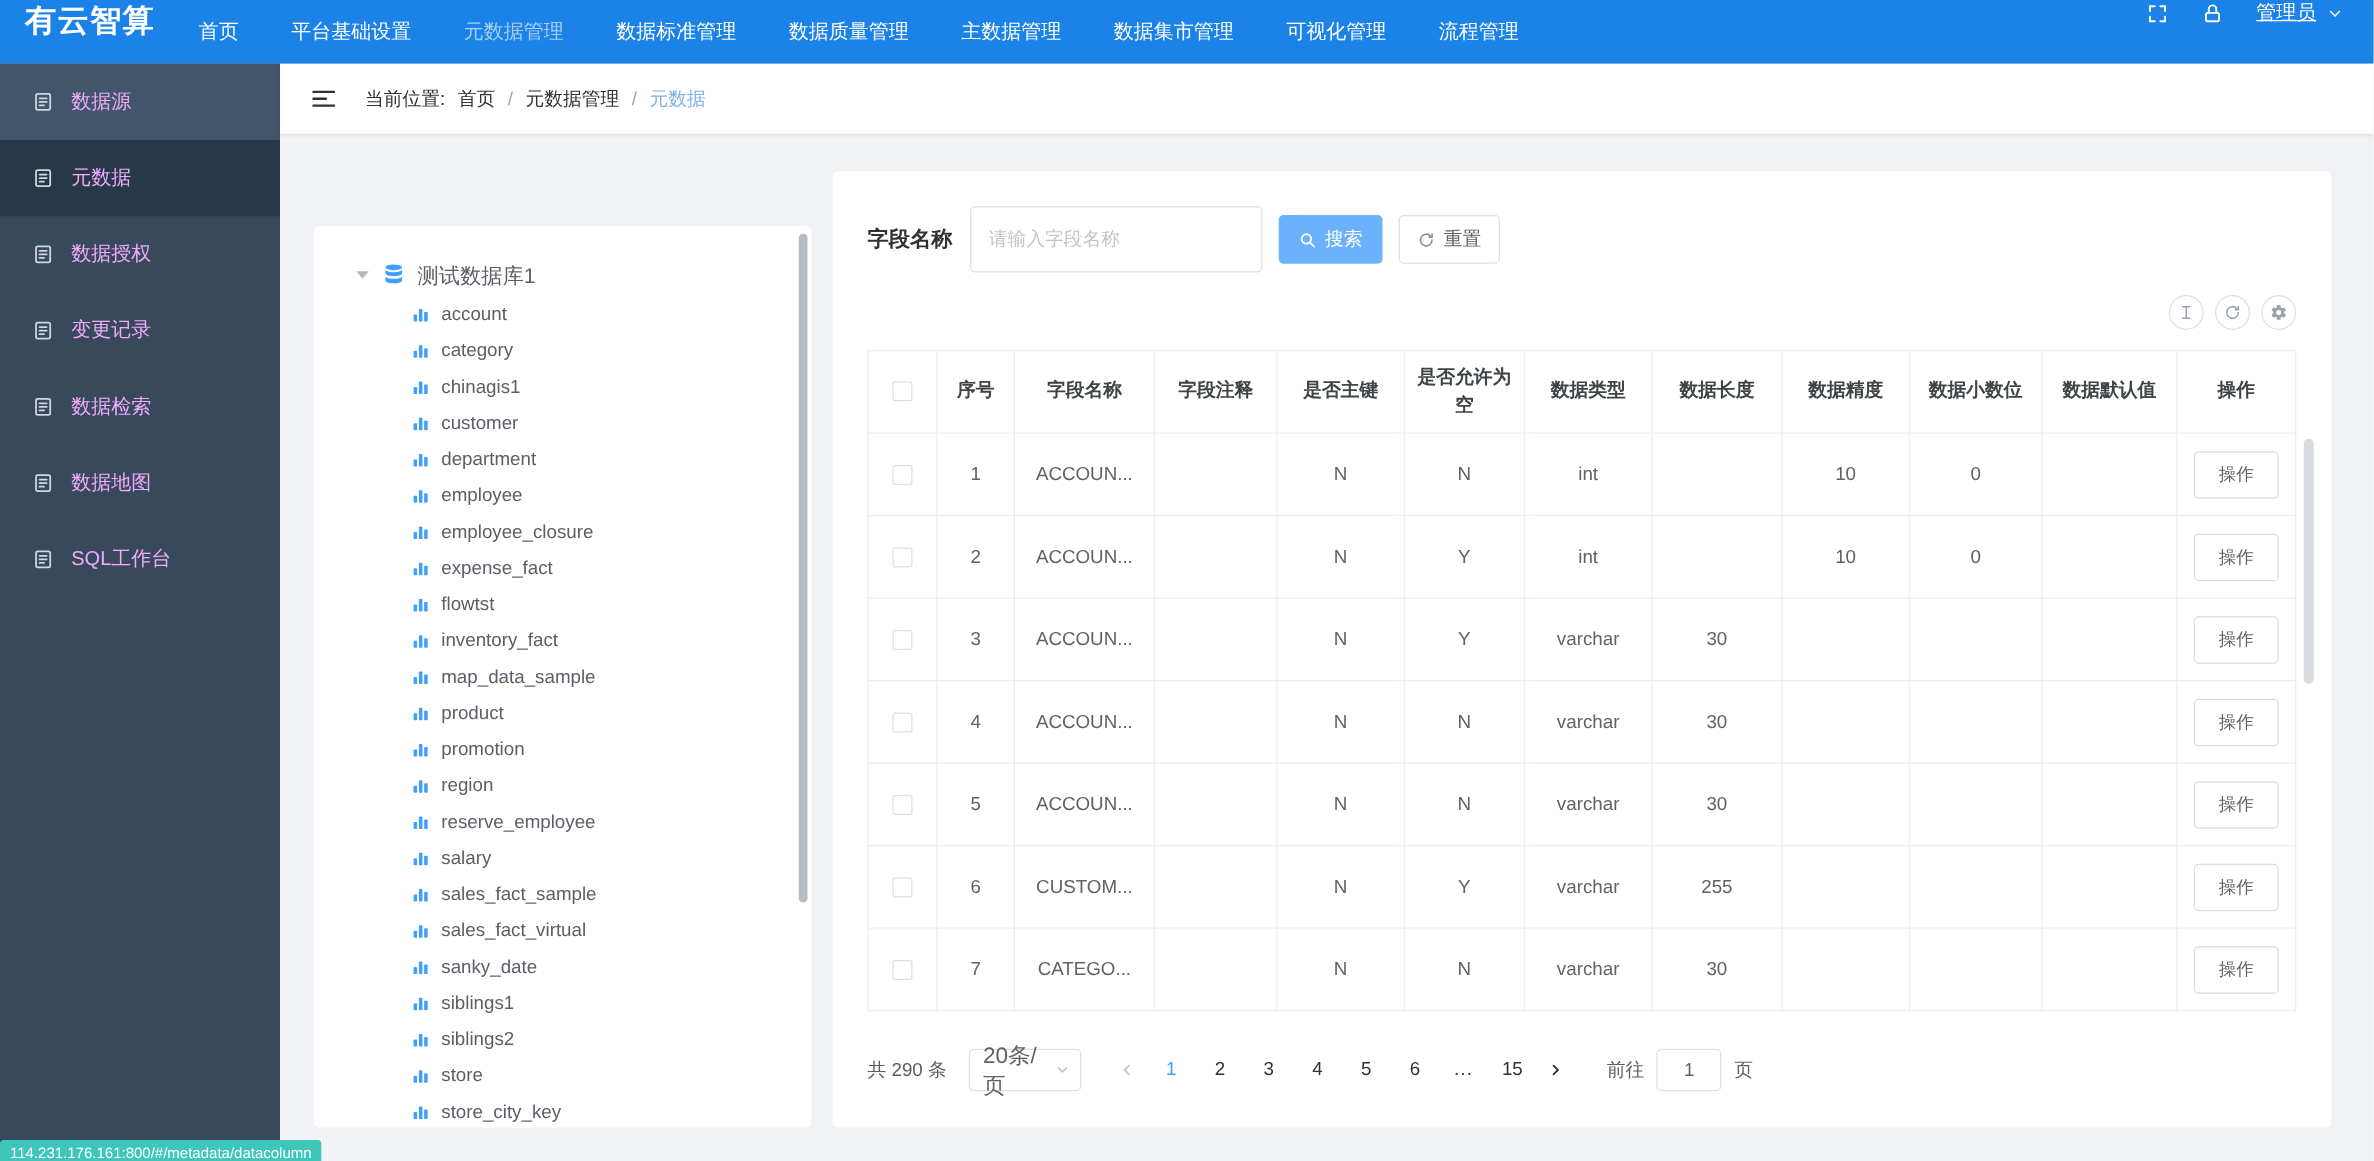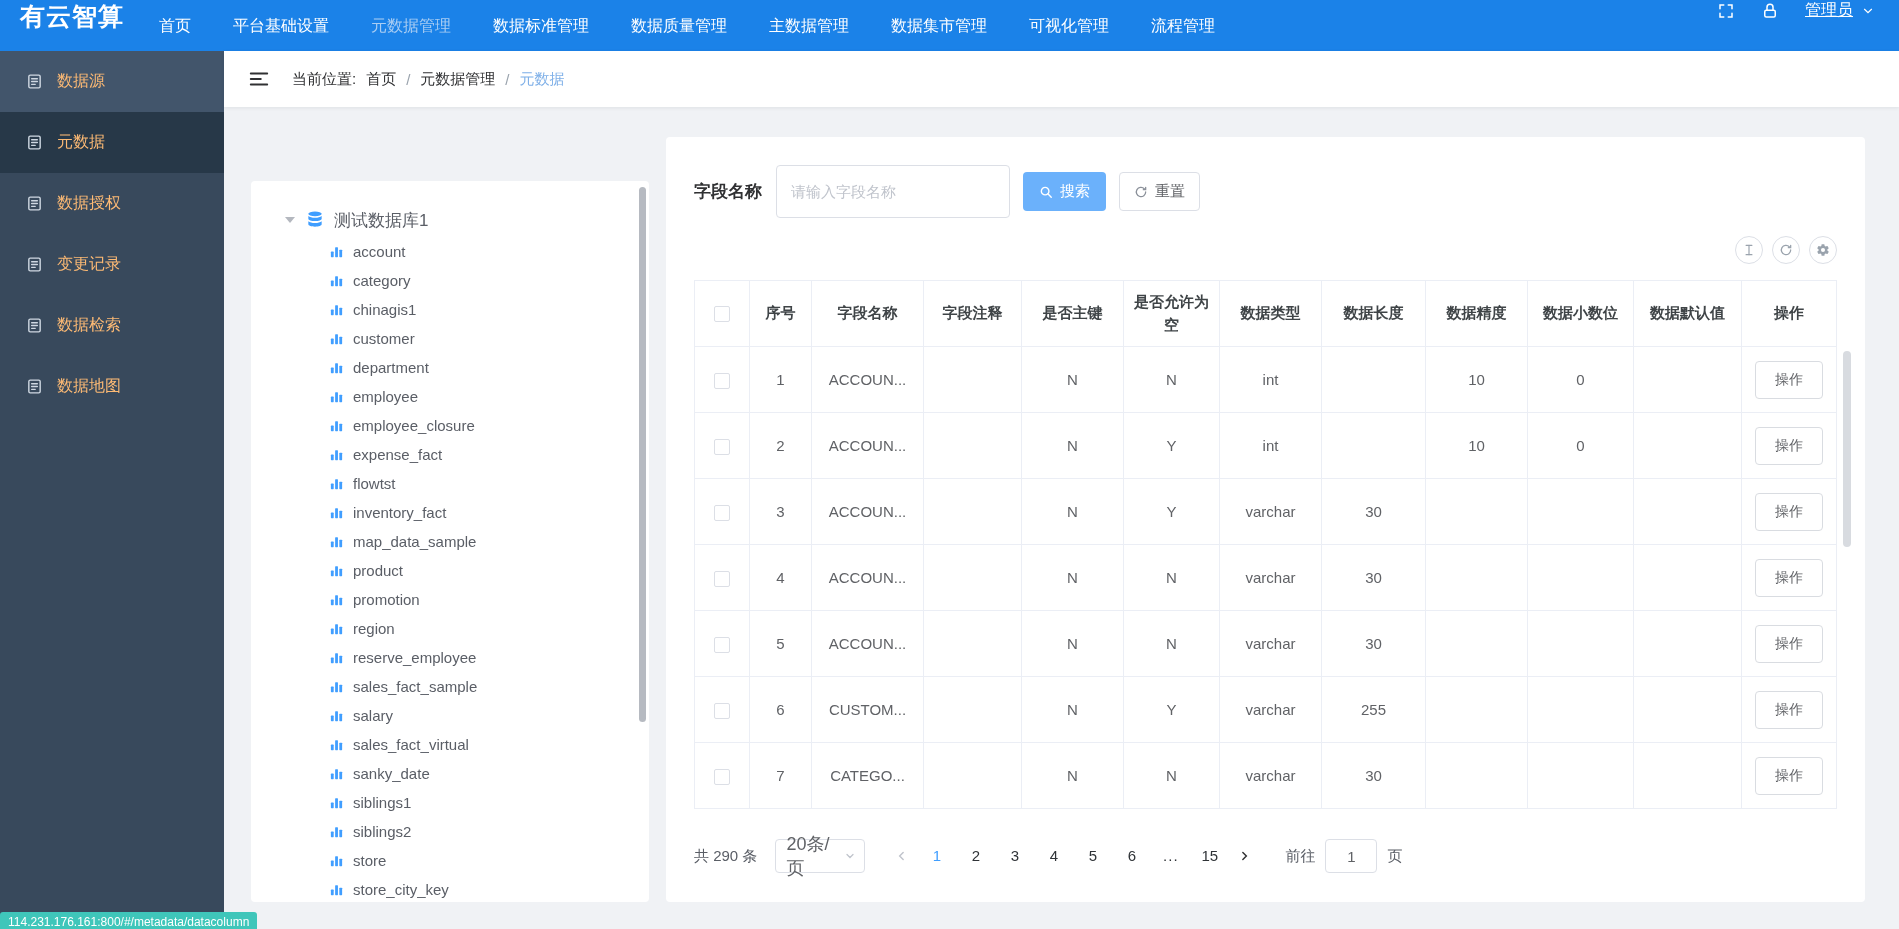--- a/index.html
+++ b/index.html
@@ -17,21 +17,21 @@
   .nav-item.active { color:#a9cdf3; }
   .nav-right { margin-left:auto; display:flex; align-items:center; gap:26px;text-decoration:underline; }
   .nav-icon { width:18px; height:18px; display:inline-flex; cursor:pointer; }
   .nav-icon svg { width:100%; height:100%; }
   .user-menu { display:flex; align-items:center; gap:8px; font-size:16px; cursor:pointer; white-space:nowrap; }
   .user-menu svg { width:14px; height:14px; }
 
   
   .layout { display:flex; height:878px; }
   .sidebar { width:224px; background:#38495c; flex-shrink:0; }
-  .sidebar-item { height:61px; display:flex; align-items:center; gap:14px; padding:0 26px; color:#fdba74; font-size:16px; cursor:pointer; }
+  .sidebar-item { height:61px; display:flex; align-items:center; gap:14px; padding:0 26px; color:#f0abfc; font-size:16px; cursor:pointer; }
   .sidebar-item.hover { background:#42556b; }
   .sidebar-item.active { background:#273848; }
   .side-icon { width:17px; height:17px; display:inline-flex; color:#cfd8e2; flex-shrink:0; }
   .side-icon svg { width:100%; height:100%; }
 
   .main { flex:1; min-width:0; display:flex; flex-direction:column; }
 
   
   .breadcrumb-bar { height:56px; background:#fff; display:flex; align-items:center; padding:0 24px; gap:22px;
     box-shadow:0 1px 4px rgba(0,21,41,.08); position:relative; z-index:2; }
@@ -200,20 +200,31 @@
       <span class="side-icon">
         <svg viewBox="0 0 24 24" fill="none" stroke="currentColor" stroke-width="2" stroke-linecap="round">
             <rect x="4" y="3" width="16" height="18" rx="2"></rect>
             <line x1="8" y1="8" x2="16" y2="8"></line>
             <line x1="8" y1="12" x2="16" y2="12"></line>
             <line x1="8" y1="16" x2="13" y2="16"></line>
           </svg>
       </span>
       <span class="side-label">数据地图</span>
     </div>
+      <div class="sidebar-item">
+      <span class="side-icon">
+        <svg viewBox="0 0 24 24" fill="none" stroke="currentColor" stroke-width="2" stroke-linecap="round">
+            <rect x="4" y="3" width="16" height="18" rx="2"></rect>
+            <line x1="8" y1="8" x2="16" y2="8"></line>
+            <line x1="8" y1="12" x2="16" y2="12"></line>
+            <line x1="8" y1="16" x2="13" y2="16"></line>
+          </svg>
+      </span>
+      <span class="side-label">SQL工作台</span>
+    </div>
   </aside>
 
   <main class="main">
 
     <div class="breadcrumb-bar">
       <span class="collapse-icon">
         <svg viewBox="0 0 24 24" fill="none" stroke="currentColor" stroke-width="2" stroke-linecap="round">
             <line x1="3" y1="6" x2="21" y2="6"></line>
             <line x1="3" y1="12" x2="14" y2="12"></line>
             <line x1="3" y1="18" x2="21" y2="18"></line>
@@ -401,31 +412,31 @@
           <span class="tree-label">reserve_employee</span>
         </div>
           <div class="tree-item">
           <span class="bars-icon">
             <svg viewBox="0 0 24 24" fill="#409eff">
                 <rect x="3" y="12" width="4.5" height="9" rx="1"></rect>
                 <rect x="9.8" y="5" width="4.5" height="16" rx="1"></rect>
                 <rect x="16.5" y="9" width="4.5" height="12" rx="1"></rect>
               </svg>
           </span>
+          <span class="tree-label">salary</span>
+        </div>
+          <div class="tree-item">
+          <span class="bars-icon">
+            <svg viewBox="0 0 24 24" fill="#409eff">
+                <rect x="3" y="12" width="4.5" height="9" rx="1"></rect>
+                <rect x="9.8" y="5" width="4.5" height="16" rx="1"></rect>
+                <rect x="16.5" y="9" width="4.5" height="12" rx="1"></rect>
+              </svg>
+          </span>
           <span class="tree-label">sales_fact_sample</span>
-        </div>
-          <div class="tree-item">
-          <span class="bars-icon">
-            <svg viewBox="0 0 24 24" fill="#409eff">
-                <rect x="3" y="12" width="4.5" height="9" rx="1"></rect>
-                <rect x="9.8" y="5" width="4.5" height="16" rx="1"></rect>
-                <rect x="16.5" y="9" width="4.5" height="12" rx="1"></rect>
-              </svg>
-          </span>
-          <span class="tree-label">salary</span>
         </div>
           <div class="tree-item">
           <span class="bars-icon">
             <svg viewBox="0 0 24 24" fill="#409eff">
                 <rect x="3" y="12" width="4.5" height="9" rx="1"></rect>
                 <rect x="9.8" y="5" width="4.5" height="16" rx="1"></rect>
                 <rect x="16.5" y="9" width="4.5" height="12" rx="1"></rect>
               </svg>
           </span>
           <span class="tree-label">sales_fact_virtual</span>

